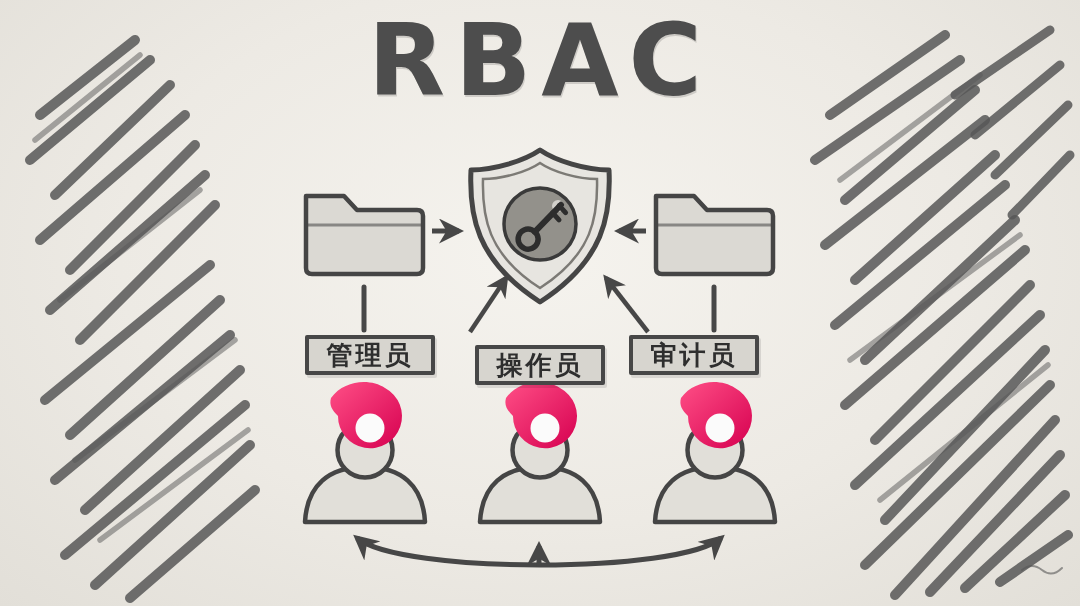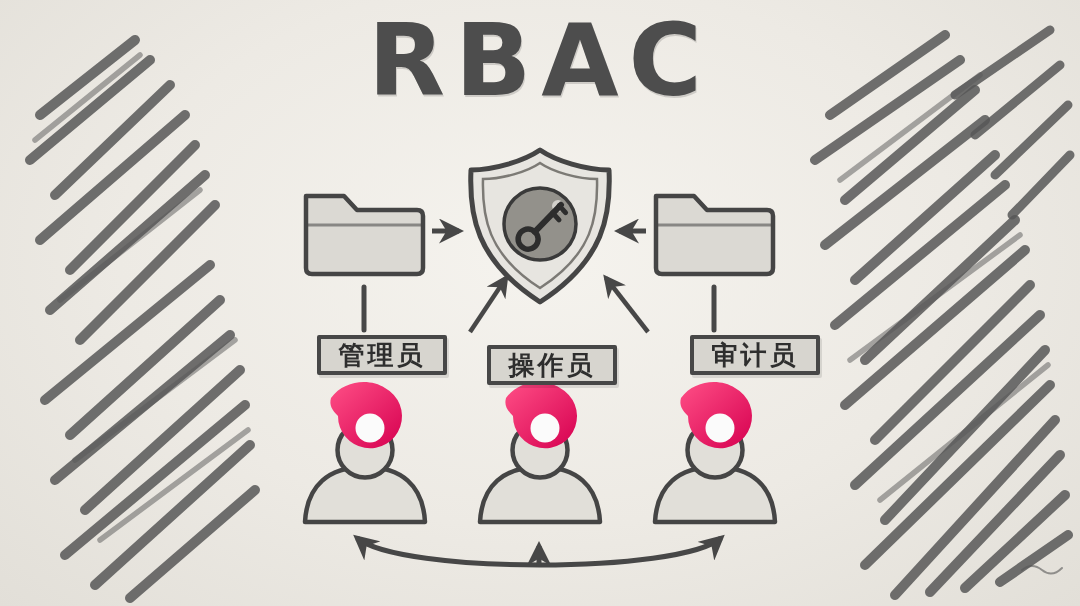--- a/index.html
+++ b/index.html
@@ -16,25 +16,24 @@
     text-shadow:1px 2px 0 rgba(0,0,0,0.14);
     user-select:none;
   }
   .svg-layer { position:absolute; left:0; top:0; width:1080px; height:606px; }
   .role-label {
     position:absolute; width:130px; height:40px;
     background:#d7d5cf; border:4px solid #474747; border-radius:2px;
     color:#2e2e2e; font-size:26px; font-weight:700; letter-spacing:3px;
     display:flex; align-items:center; justify-content:center;
     box-shadow:2px 3px 0 rgba(0,0,0,0.10);
-    margin-left:12px;
   }
   #role-admin    { left:305px; top:335px; }
   #role-operator { left:475px; top:345px; }
-  #role-auditor  { left:678px; top:335px; }
+  #role-auditor  { left:629px; top:335px; }
 </style>
 </head>
 <body>
 
 <div class="stage">
 
   <div class="title">RBAC</div>
 
   <svg class="svg-layer" viewBox="0 0 1080 606">
     <defs>

